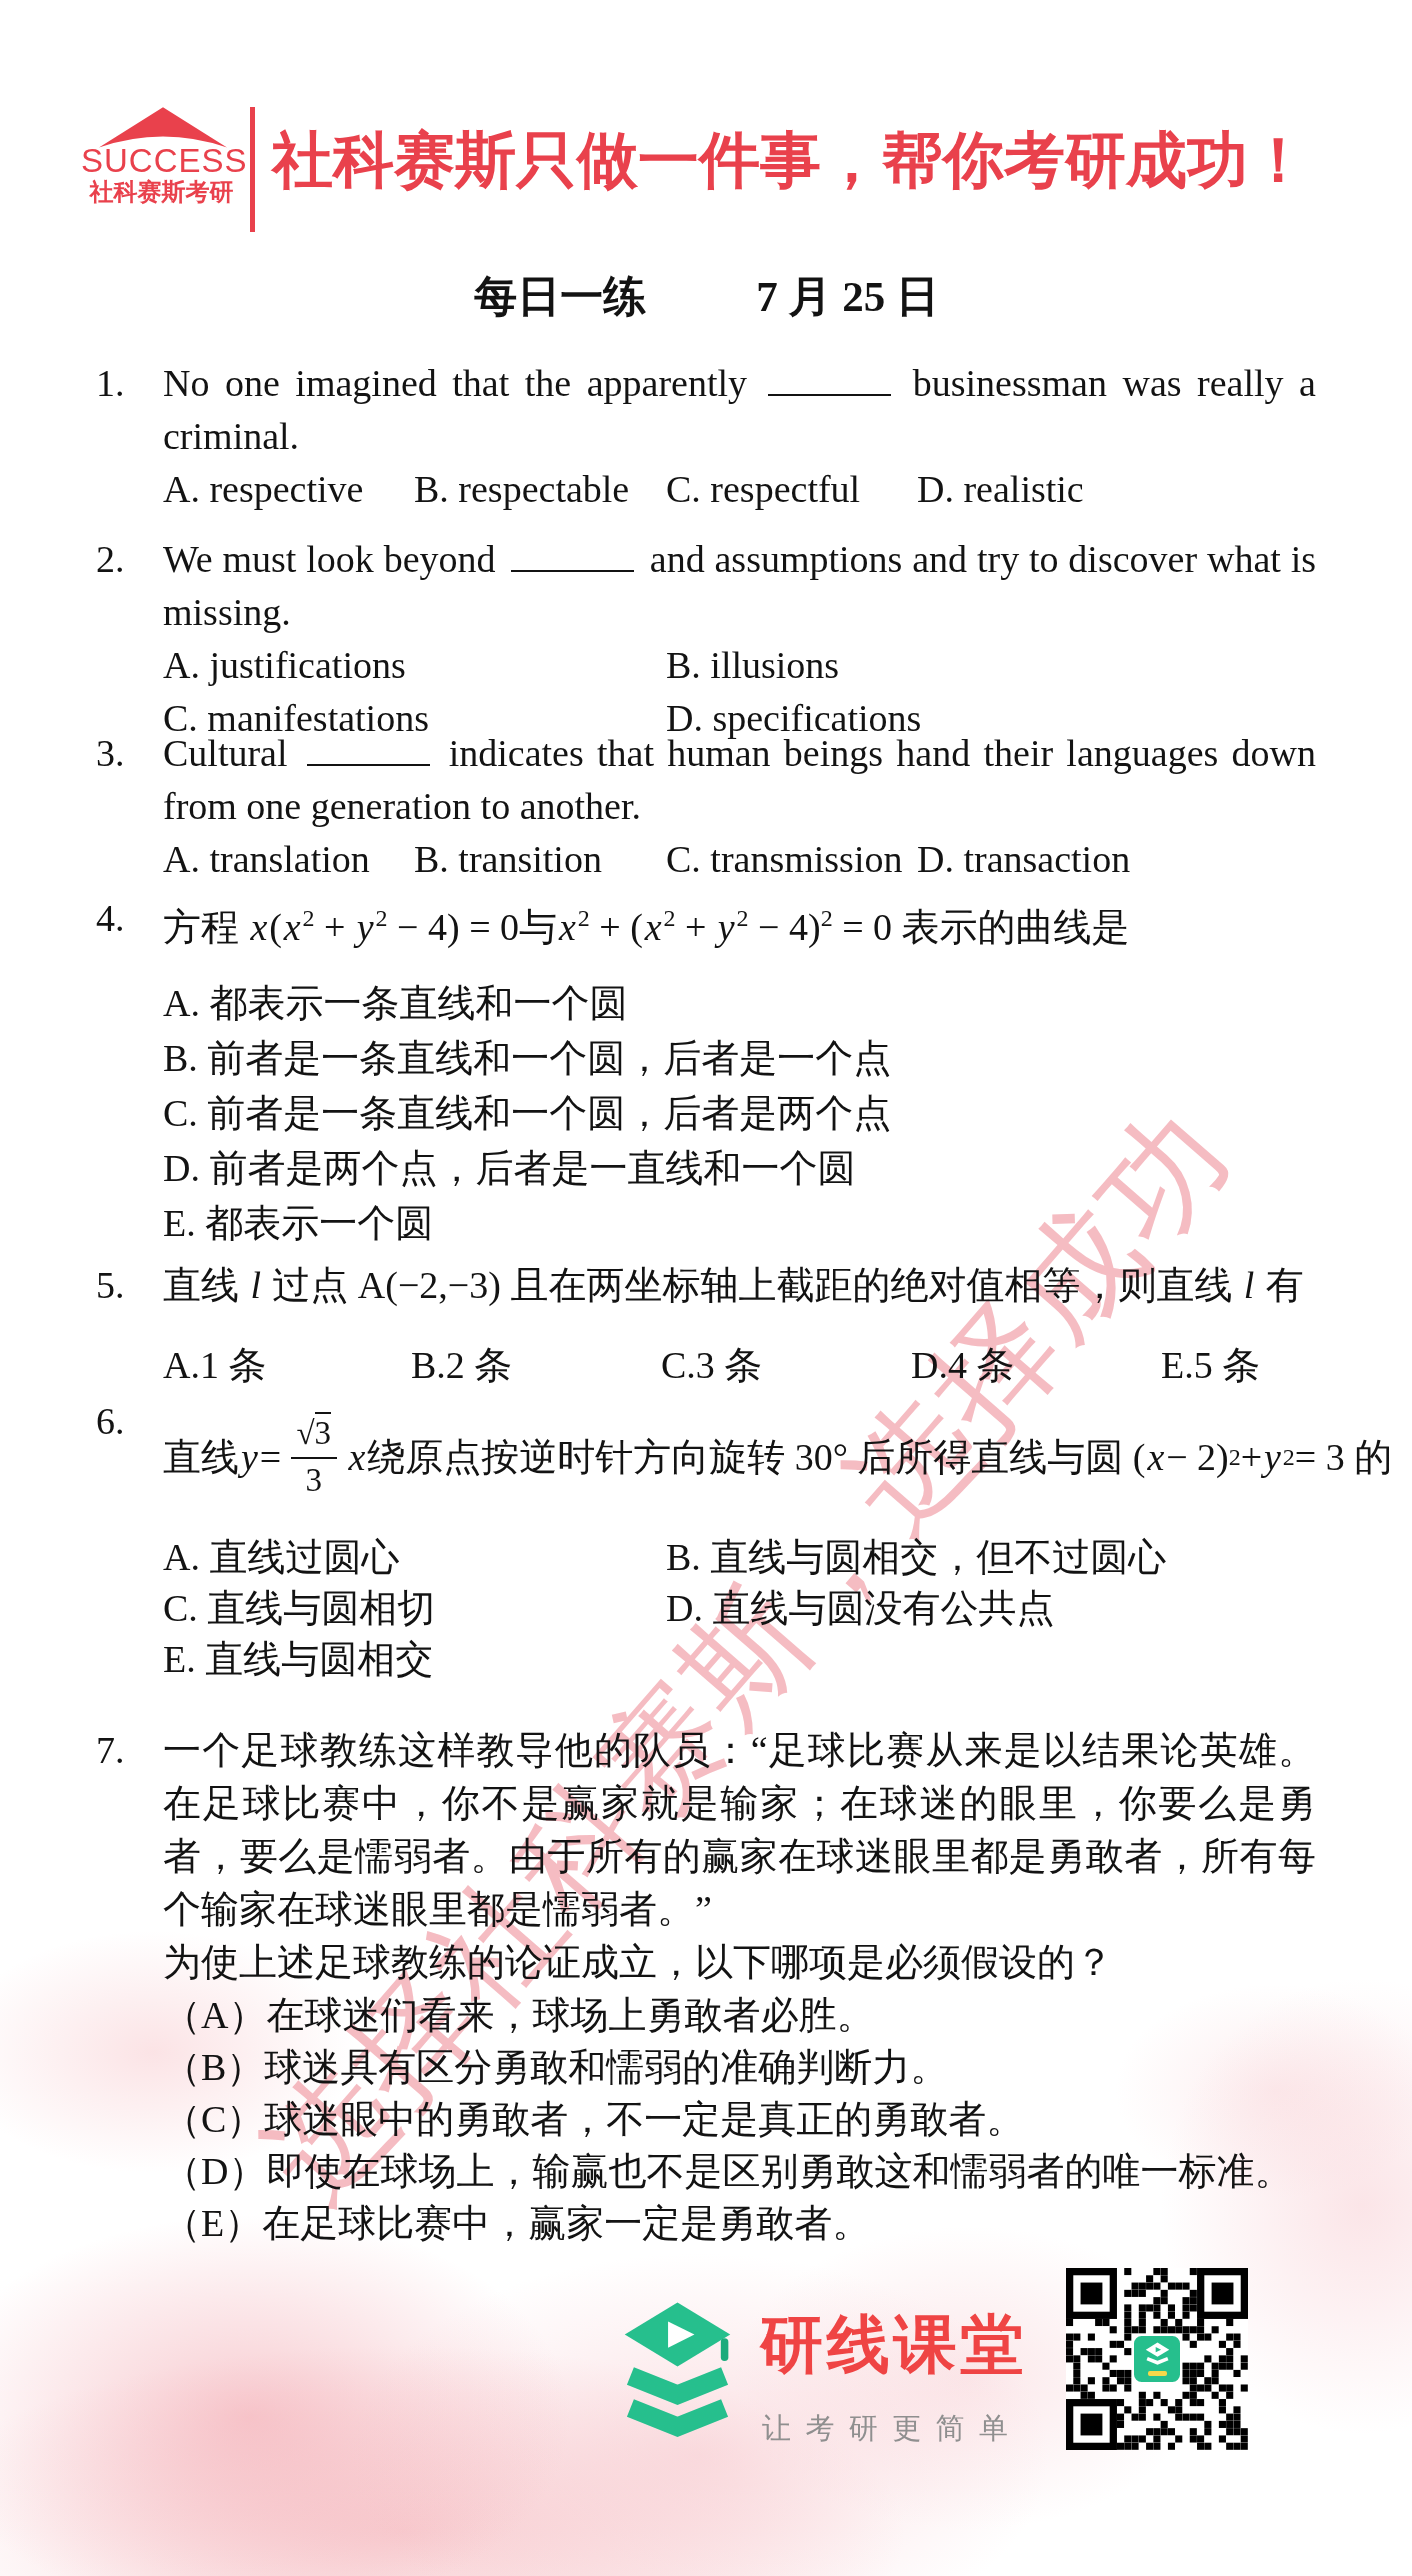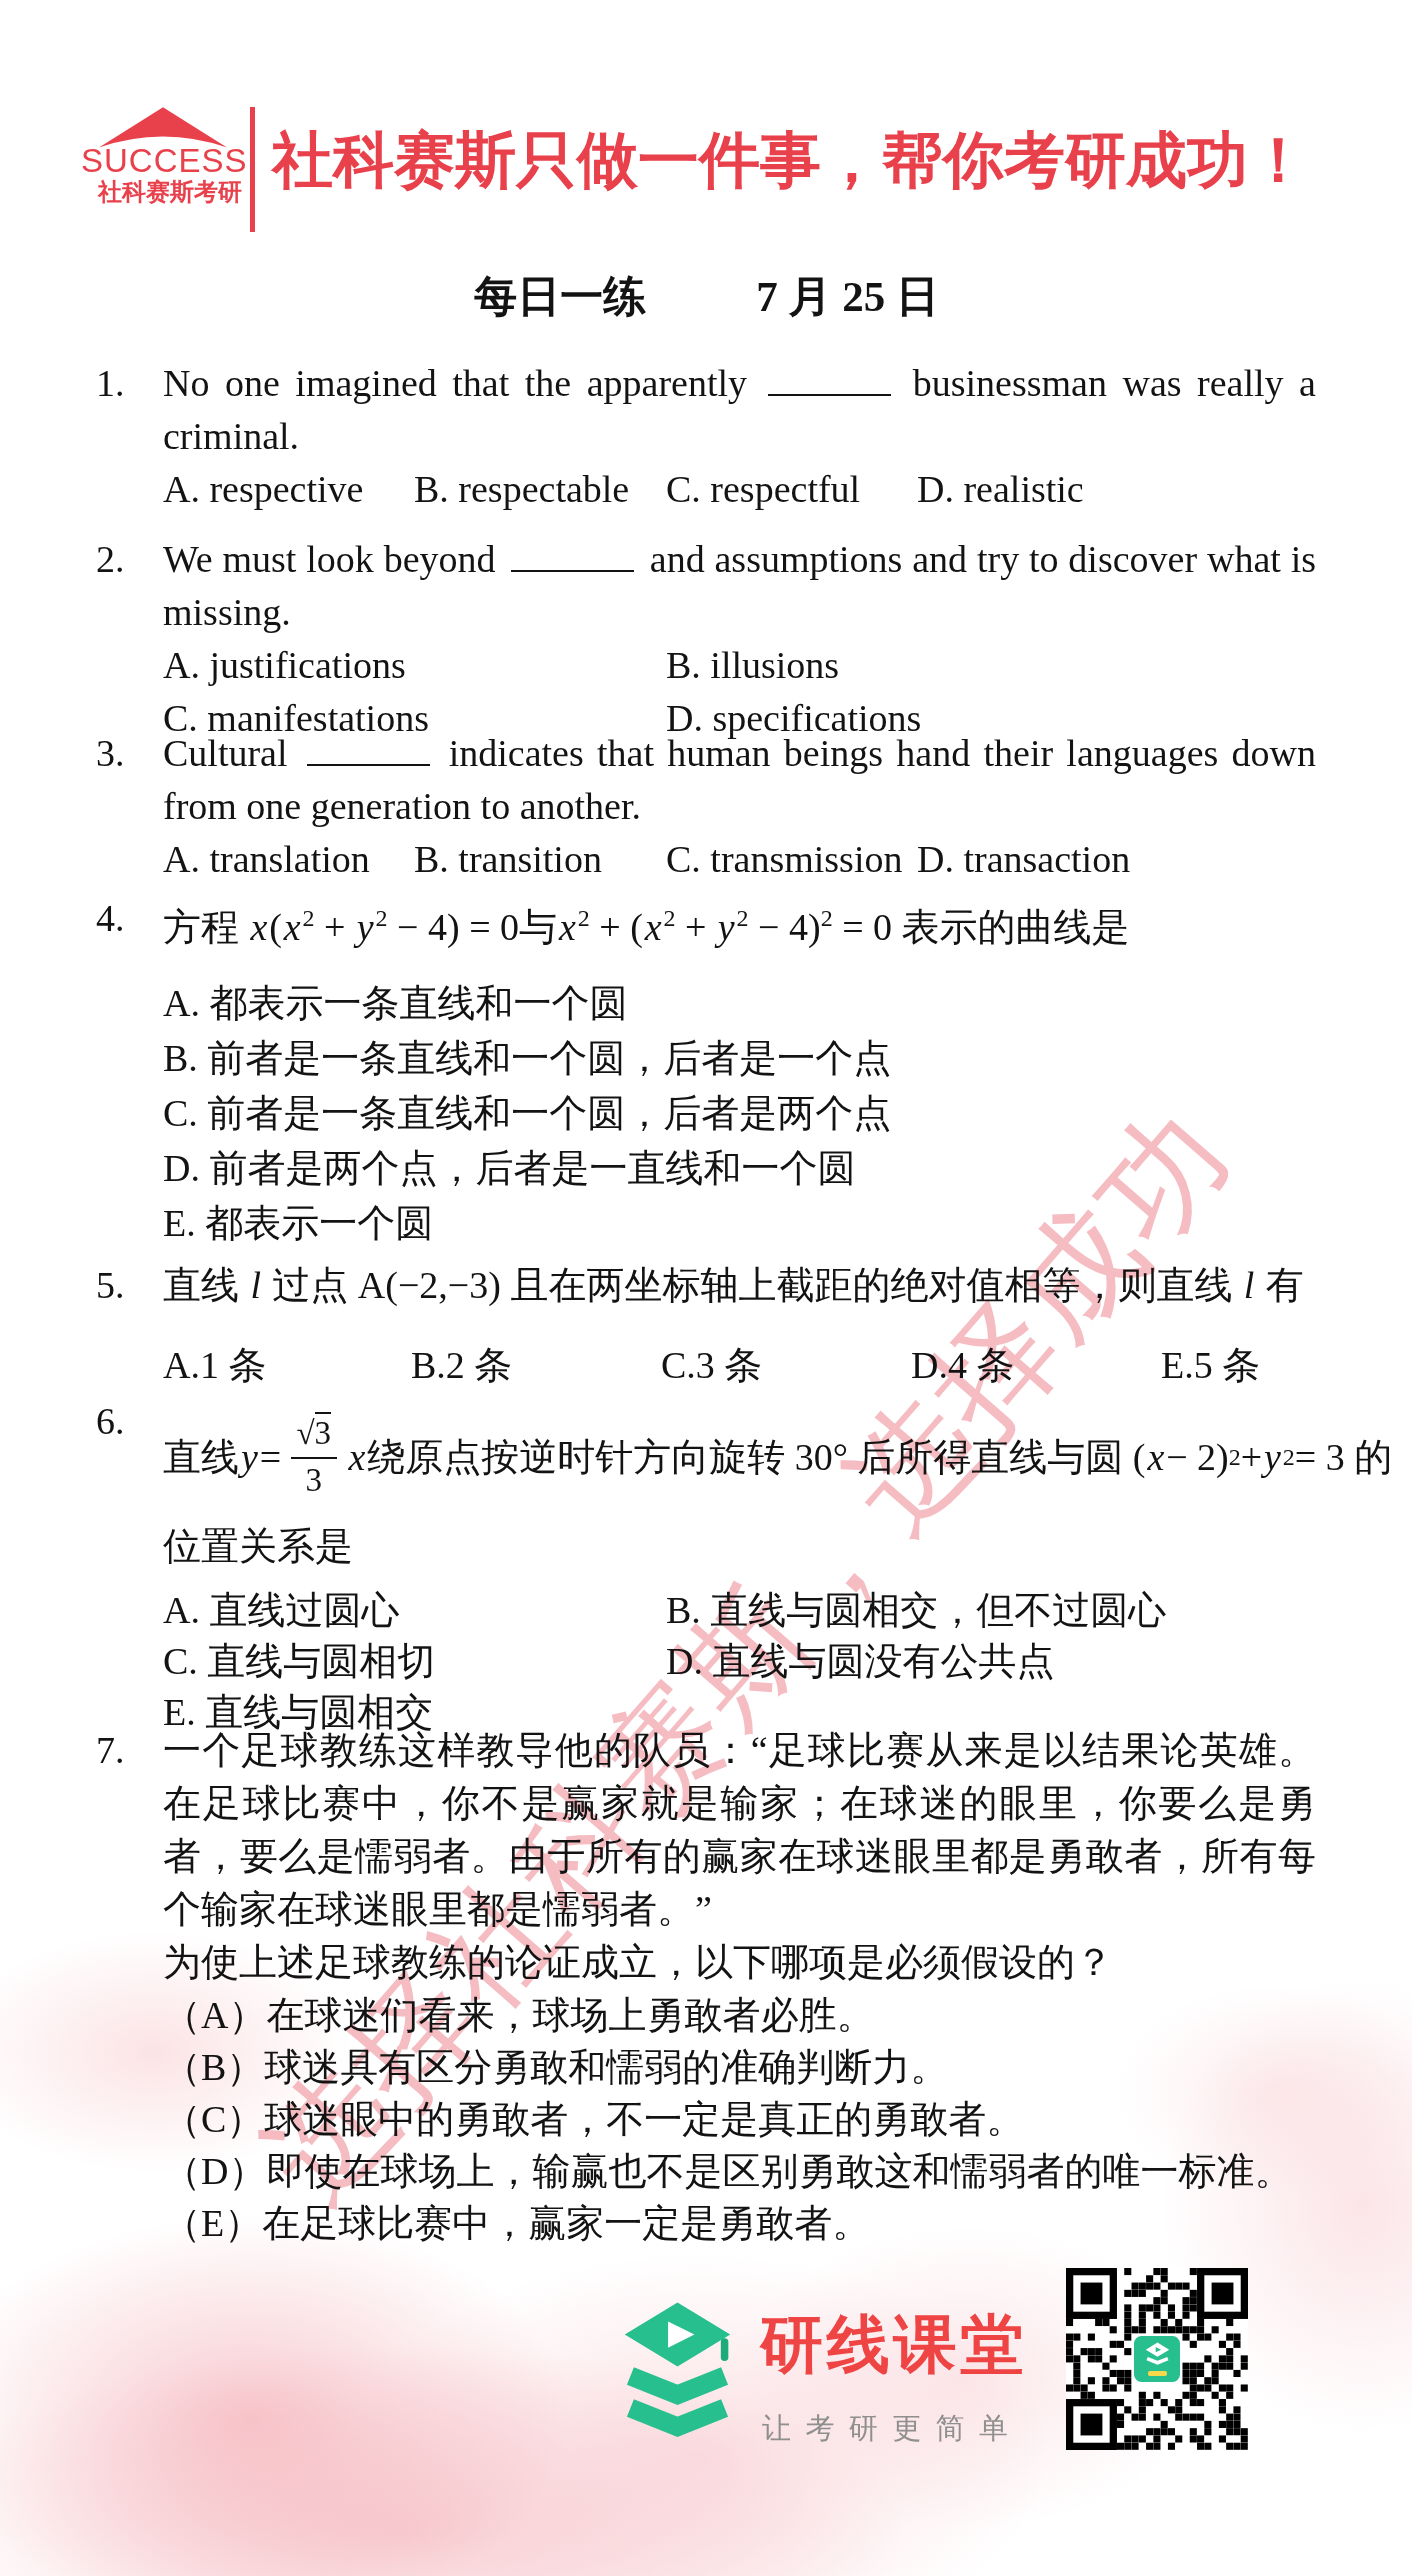--- a/index.html
+++ b/index.html
@@ -36,21 +36,21 @@
   }
 
   
   .roof{ position:absolute; left:96px; top:105px; width:134px; height:44px; z-index:2; }
   .brand-name{
     position:absolute; left:81px; top:142px; width:161px; z-index:2; text-align:center;
     font-family:"Liberation Sans", sans-serif; font-weight:400; font-size:33px;
     letter-spacing:1px; color:var(--red);
   }
   .brand-sub{
-    position:absolute; left:81px; top:176px; width:161px; z-index:2; text-align:right;
+    position:absolute; left:81px; top:176px; width:161px; z-index:2; text-align:center;
     font-family:"Liberation Sans", sans-serif; font-weight:700; font-size:24px; color:var(--red);
   }
   .divider{ position:absolute; left:250px; top:107px; width:4.8px; height:125px; background:var(--red); z-index:2; }
   .slogan{
     position:absolute; left:272px; top:98px; z-index:2; white-space:nowrap;
     font-family:"Liberation Sans", sans-serif; font-weight:900;
     font-size:61px; line-height:125px; color:var(--red);
   }
 
   
@@ -199,21 +199,20 @@
           </div>
         </div>
       </article>
       <article class="q q6">
         <span class="num">6.</span>
         <div class="body">
           <div class="stem stem1">直线 <i>y</i> = <span class="frac">
               <span class="fnum">√<span class="ovl">3</span></span>
               <span class="fden">3</span>
             </span><i>x</i> 绕原点按逆时针方向旋转 30° 后所得直线与圆 (<i>x</i> − 2)<sup>2</sup> + <i>y</i><sup>2</sup> = 3 的</div>
-          <div class="stem stem2">位置关系是</div>
           <div class="opts grid2">
             <span class="option">A. 直线过圆心</span>
             <span class="option">B. 直线与圆相交，但不过圆心</span>
             <span class="option">C. 直线与圆相切</span>
             <span class="option">D. 直线与圆没有公共点</span>
             <span class="option">E. 直线与圆相交</span>
           </div>
         </div>
       </article>
       <article class="q q7">

